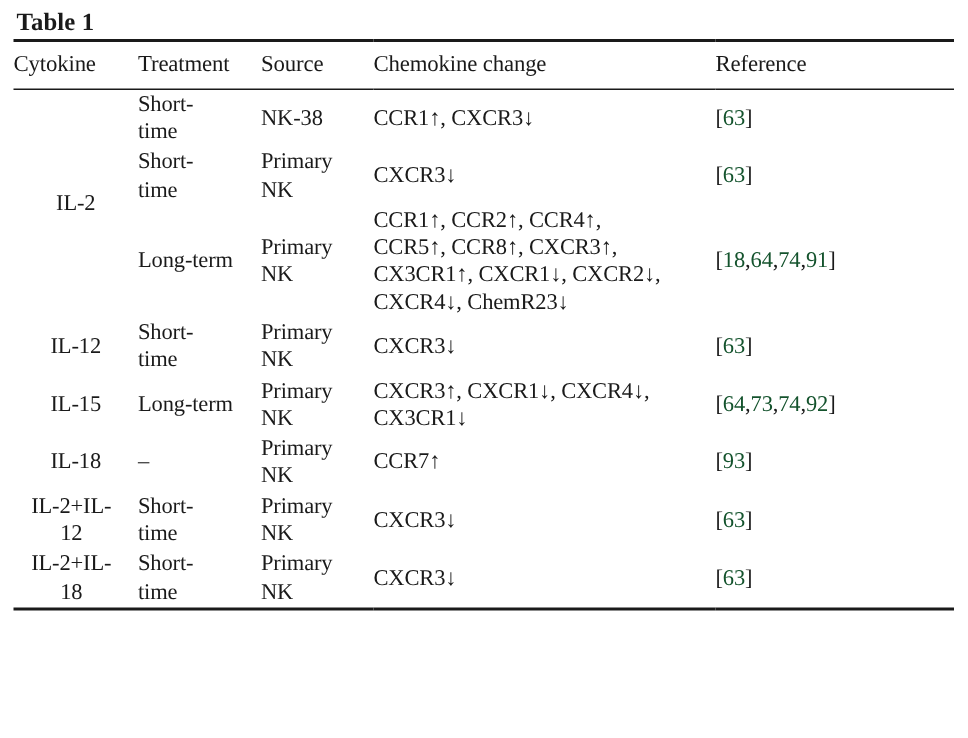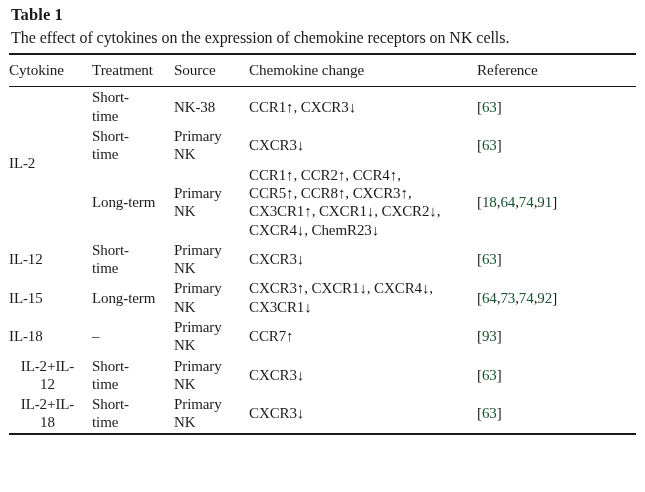--- a/index.html
+++ b/index.html
@@ -65,40 +65,39 @@
     font-size: 15px;
     letter-spacing: -0.1px;
   }
   .col-cyt   { width: 83px; }
   .col-trt   { width: 82px; }
   .col-src   { width: 75px; margin-top: 19px; }
   .col-chg   { width: 228px; }
   .col-ref   { width: 159px; margin-left: 20px; }
 
   th.col-cyt { padding-left: 3px; }
-  td.cyt     { padding-left: 3px; text-align: left; }
+  td.cyt     { padding-left: 3px; text-align: center; }
   td.cyt.wrapc { text-align: center; padding-left: 0; padding-right: 6px; }
   th.col-trt, td.trt { padding-left: 8px; }
   th.col-src, td.src { padding-left: 7px; }
   th.col-chg, td.chg { padding-left: 34px; }
   th.col-ref, td.ref { padding-left: 106px; }
 
   td.cellpad { padding-top: 7px; padding-bottom: 7px; }
 
   .ref-num { color: #14532d; }
   .brk { color: #1a1a1a; }
   .multi { white-space: pre-line; }
 </style>
 </head>
 <body>
 
 <div class="page">
 
   <div class="table-label">Table 1</div>
-  <div class="table-caption">The effect of cytokines on the expression of chemokine receptors on NK cells.</div>
 
   <table class="data">
     <colgroup>
       <col class="col-cyt">
         <col class="col-trt">
         <col class="col-src">
         <col class="col-chg">
         <col class="col-ref">
     </colgroup>
     <thead>

